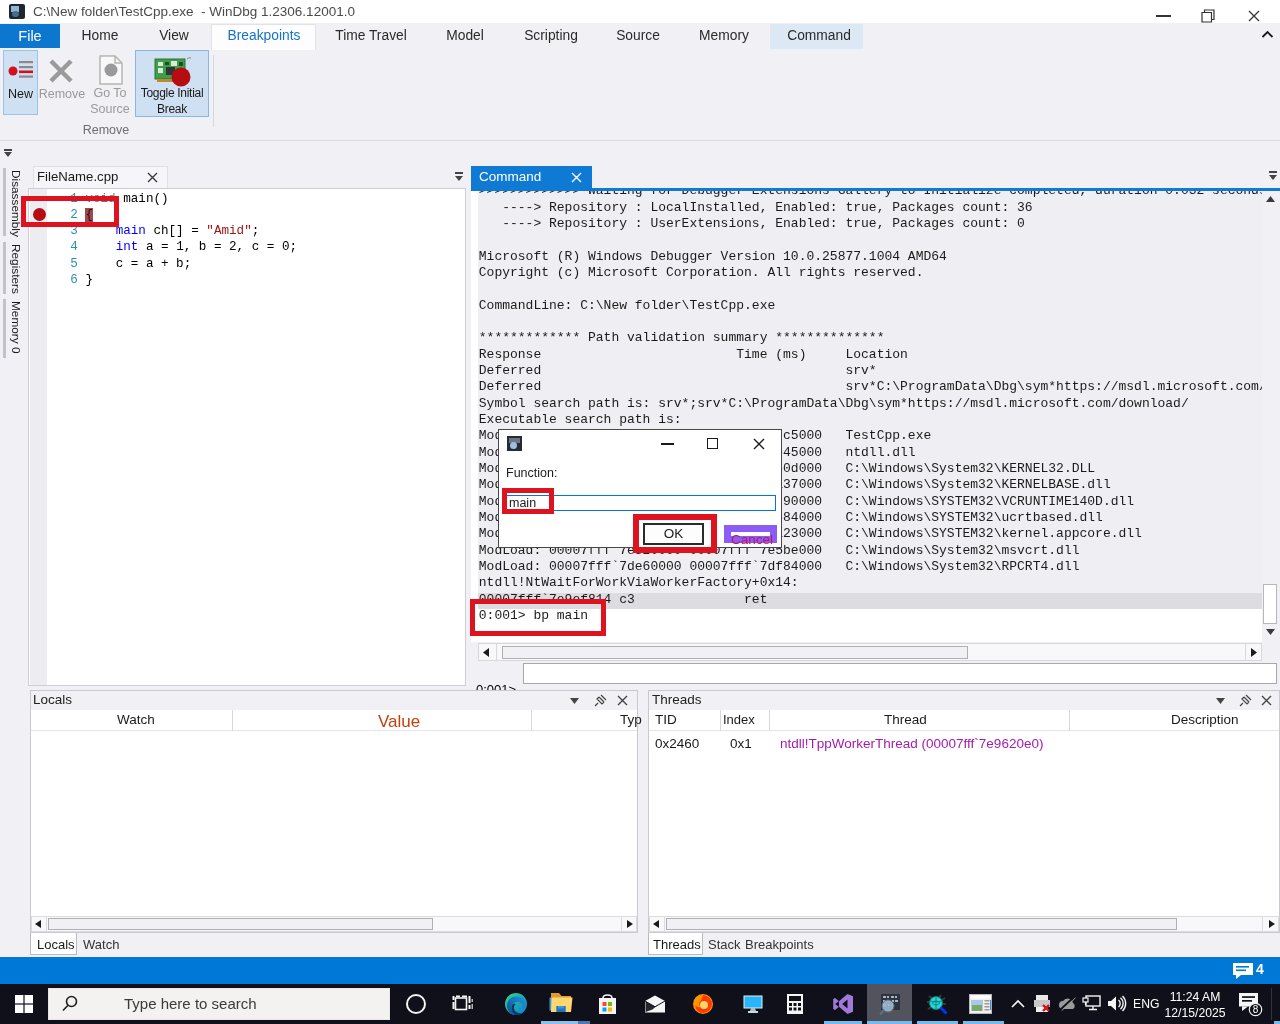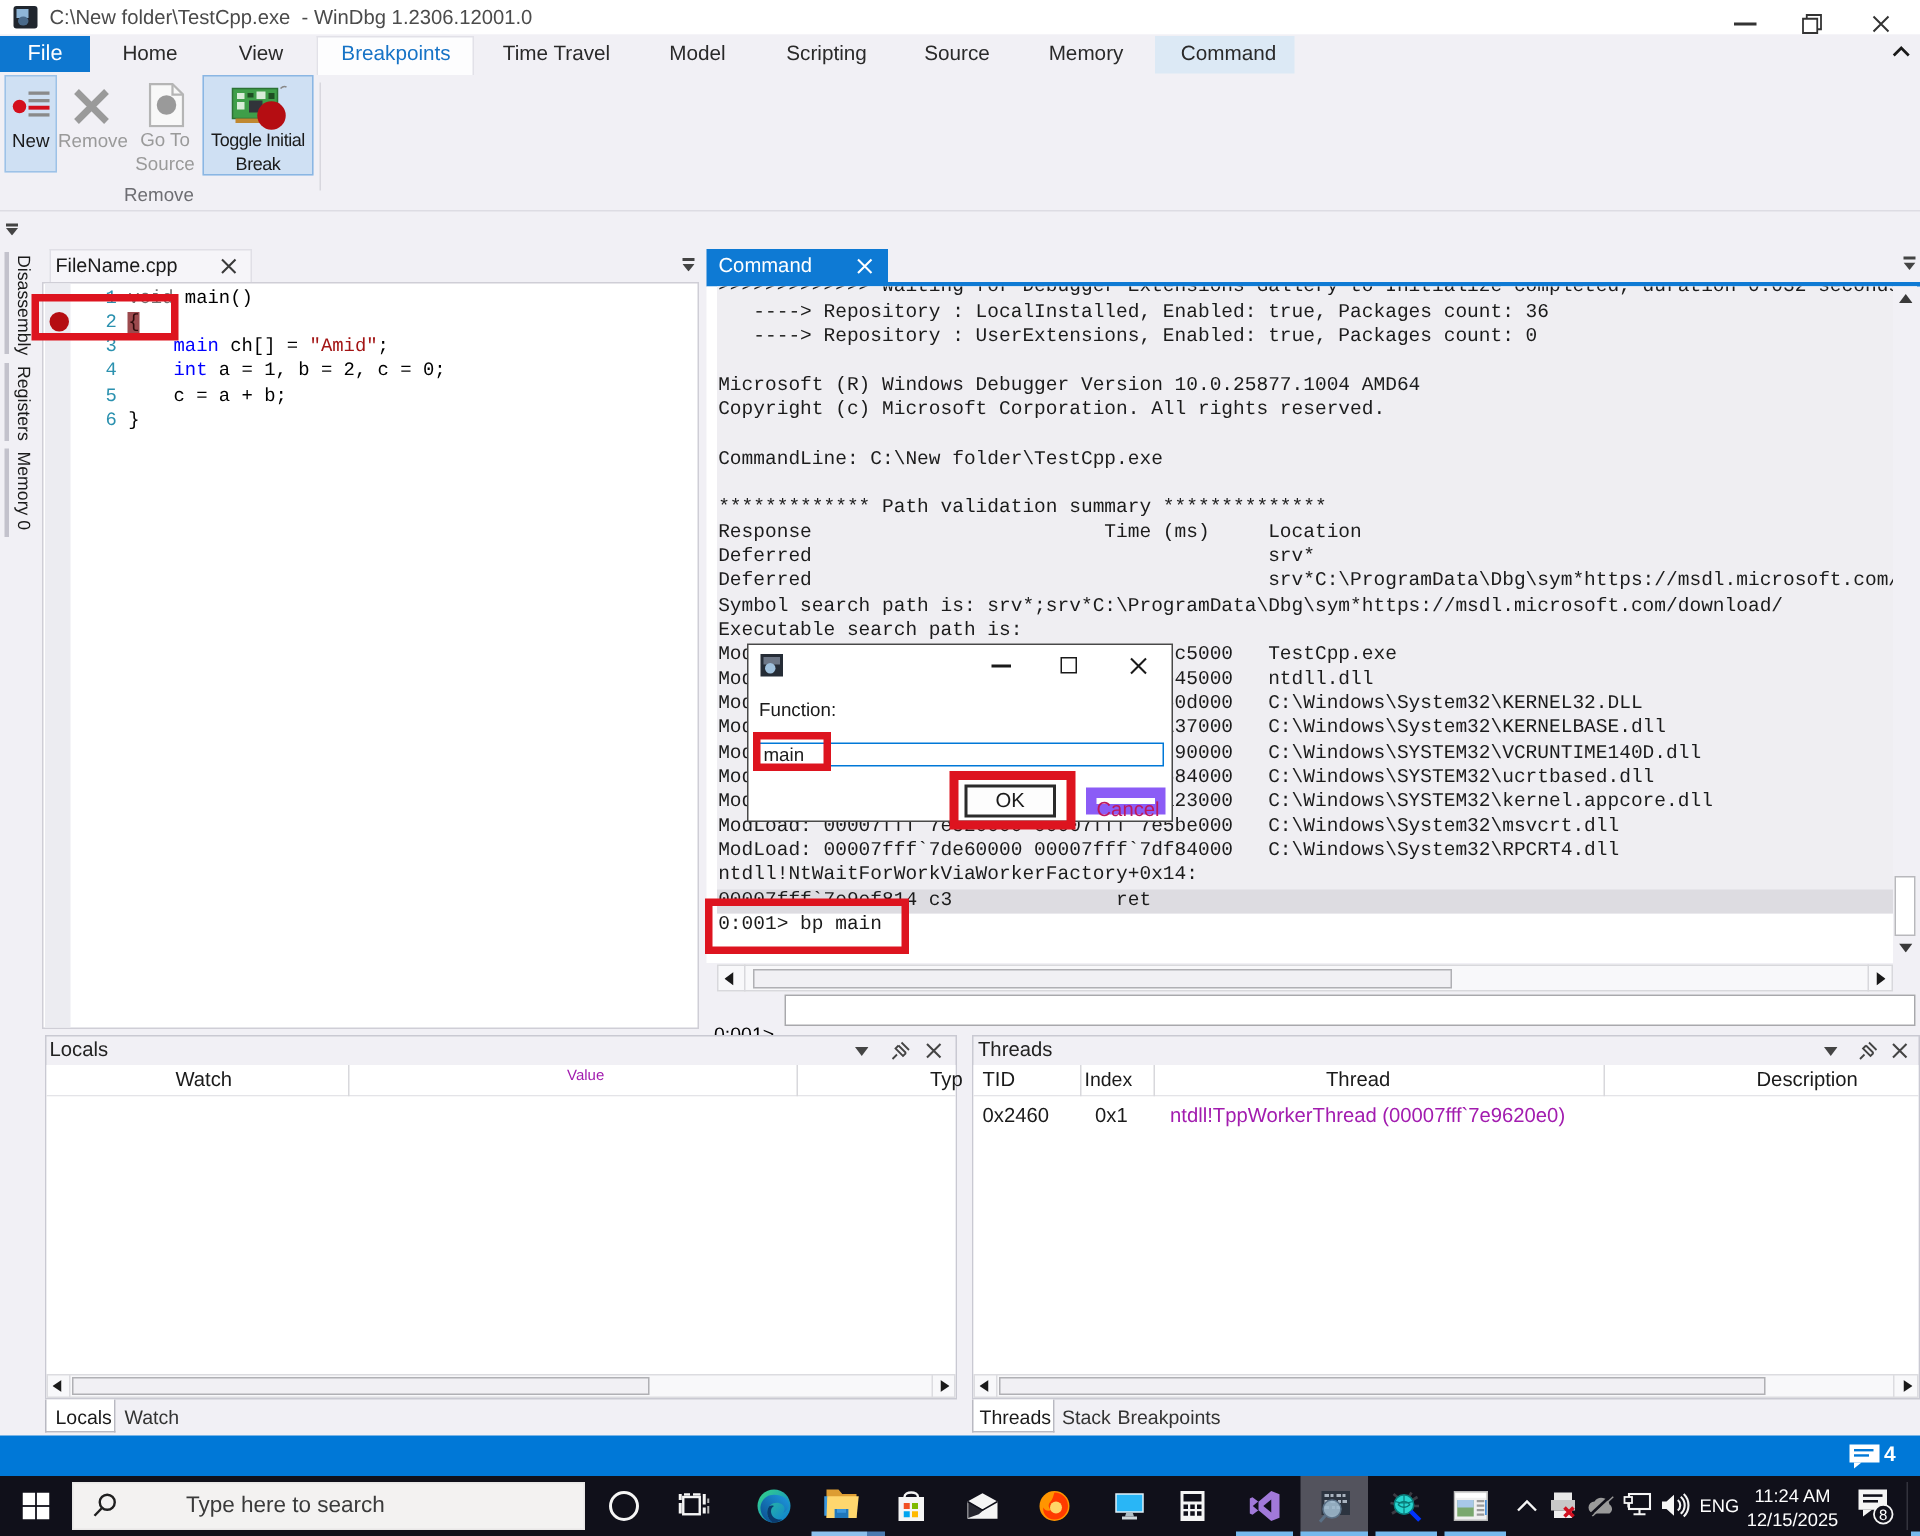--- a/index.html
+++ b/index.html
@@ -214,21 +214,21 @@
 <svg class="abs" style="left:594px;top:694px;" width="13" height="13" viewBox="0 0 13 13">
     <path d="M7 1 L12 6 M5 3 L10 8 M5 3 L3 5 L8 10 L10 8 M4 9 L1 12" stroke="#444" stroke-width="1.2" fill="none"></path>
   </svg>
 <svg class="abs" style="left:617px;top:695px;" width="11" height="11" viewBox="0 0 11 11">
     <path d="M1 1 L10 10 M10 1 L1 10" stroke="#444" stroke-width="1.4"></path>
   </svg>
 <div class="abs" style="left:30.5px;top:710px;width:606px;height:21px;background:#fff;border-bottom:1px solid #e4e4e8;"></div>
 <div class="abs" style="left:232px;top:710px;width:1px;height:21px;background:#d8d8dc;"></div>
 <div class="abs" style="left:531px;top:710px;width:1px;height:21px;background:#d8d8dc;"></div>
 <div class="abs" style="left:117px;top:712px;font-size:13.5px;color:#1a1a1a;">Watch</div>
-<div class="abs" style="left:378px;top:712px;font-size:10px;color:#a21caf;">Value</div>
+<div class="abs" style="left:378px;top:712px;font-size:17px;color:#c2410c;">Value</div>
 <div class="abs" style="left:620px;top:712px;font-size:13.5px;color:#1a1a1a;">Typ</div>
 <div class="abs" style="left:30.5px;top:731px;width:606px;height:185px;background:#fff;"></div>
 
 <div class="abs" style="left:30.5px;top:916px;width:606px;height:16px;background:#f8f8fa;border:1px solid #dcdce0;"></div>
 <svg class="abs" style="left:35px;top:920px;" width="6" height="8" viewBox="0 0 6 8">
     <path d="M6 0 L0 4 L6 8 Z" fill="#1a1a1a"></path>
   </svg>
 <div class="abs" style="left:46px;top:916px;width:1px;height:16px;background:#dcdce0;"></div>
 <div class="abs" style="left:48px;top:918px;width:385px;height:12px;background:#f1f0f4;border:1px solid #b0b0b4;"></div>
 <svg class="abs" style="left:627px;top:920px;" width="6" height="8" viewBox="0 0 6 8">

